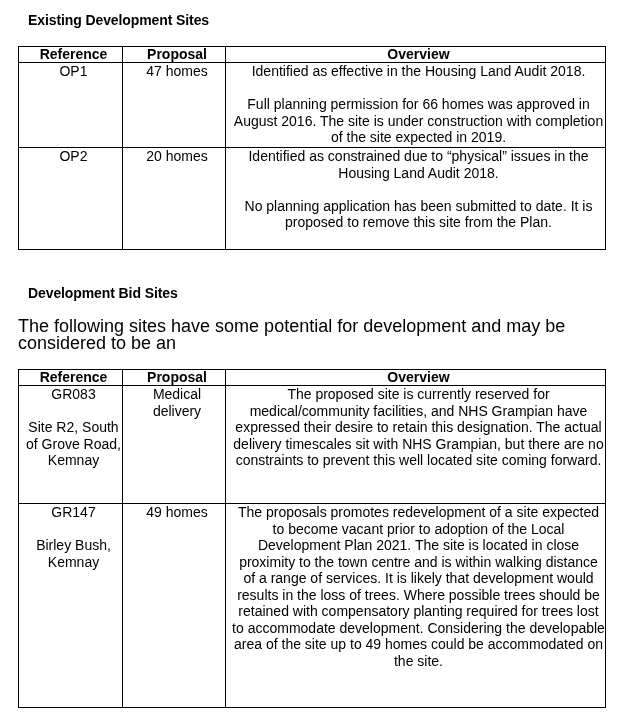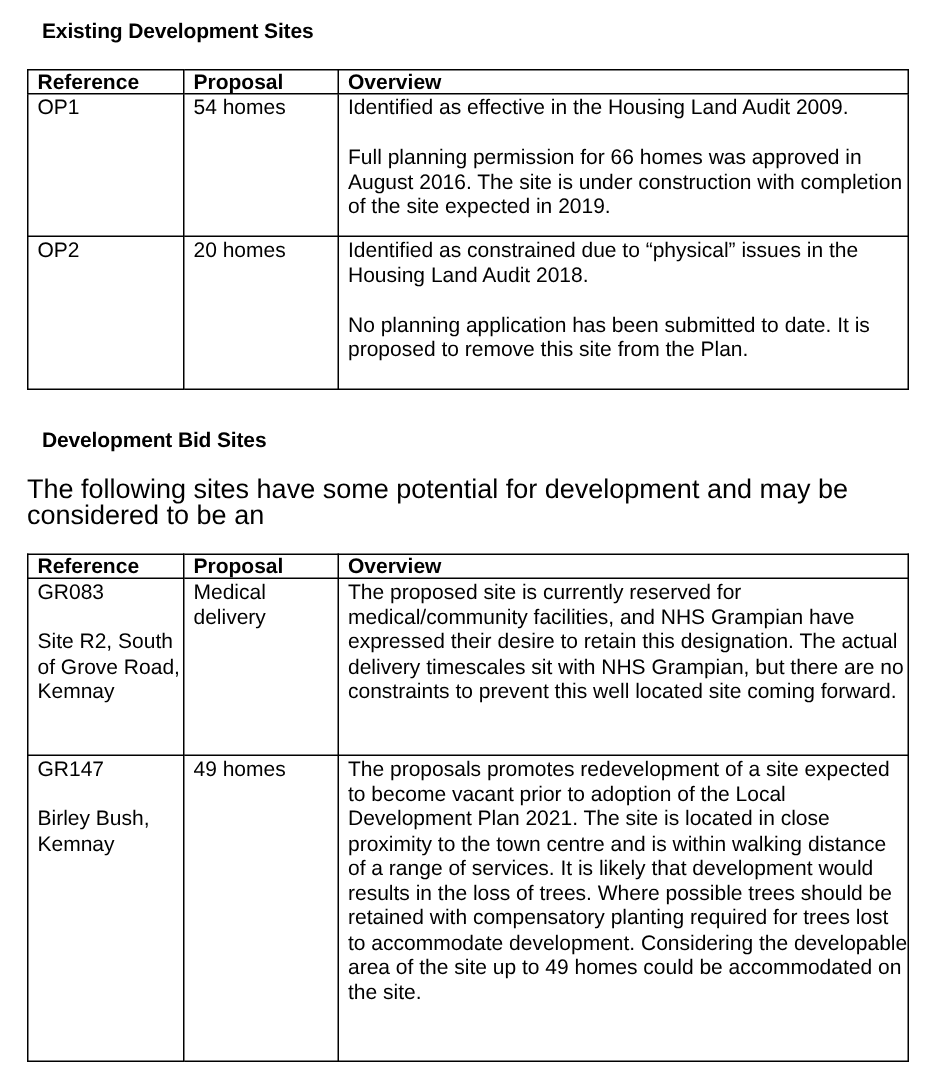--- a/index.html
+++ b/index.html
@@ -12,21 +12,21 @@
     position: absolute; left: 28px; font-weight: bold; font-size: 14px;
     letter-spacing: -0.1px;
   }
   .para { position: absolute; left: 18px; width: 590px; font-size: 18px; line-height: 17px; }
   .para b { font-weight: bold; }
   table.sites {
     position: absolute; left: 18px; width: 587px;
     border-collapse: collapse; table-layout: fixed;
   }
   table.sites th, table.sites td {
-    border: 1px solid #000; vertical-align: top; text-align: left;
+    border: 1px solid #000; vertical-align: top; text-align: center;
     padding: 0 0 0 6px; font-size: 14px; line-height: 16.5px;
   }
   table.sites th { font-weight: bold; height: 15px; line-height: 15px; }
   col.c1 { width: 104px; }
   col.c2 { width: 103px; }
   col.c3 { width: 380px; }
   .gap { height: 16.5px; }
 </style>
 </head>
 <body>
@@ -40,25 +40,25 @@
       <col class="c3">
     </colgroup>
   <thead>
     <tr>
       <th>Reference</th>
       <th>Proposal</th>
       <th>Overview</th>
     </tr>
   </thead>
   <tbody>
-    <tr style="height:95px;">
+    <tr style="height:85px;">
       <td>OP1</td>
-      <td>54 homes</td>
+      <td>47 homes</td>
       <td>
-        <div>Identified as effective in the Housing Land Audit 2009.</div>
+        <div>Identified as effective in the Housing Land Audit 2018.</div>
         <div class="gap"></div>
         <div>Full planning permission for 66 homes was approved in August 2016. The site is under construction with completion of the site expected in 2019.</div>
       </td>
     </tr>
     <tr style="height:102px;">
       <td>OP2</td>
       <td>20 homes</td>
       <td>
         <div>Identified as constrained due to “physical” issues in the Housing Land Audit 2018.</div>
         <div class="gap"></div>

